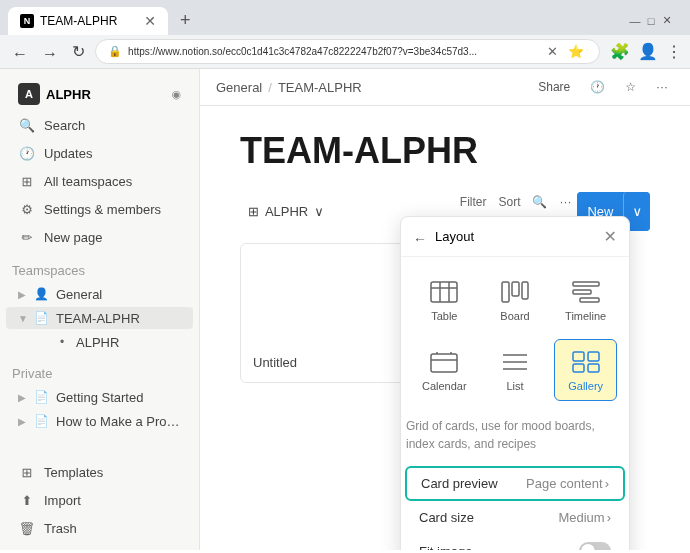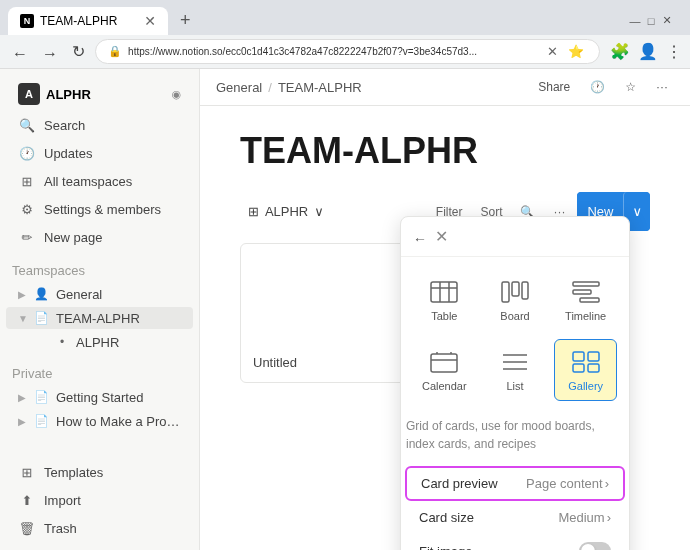--- a/index.html
+++ b/index.html
@@ -61,21 +61,21 @@
     .top-actions { display: flex; align-items: center; gap: 8px; }
     .top-btn { background: none; border: none; cursor: pointer; color: #555; font-size: 12px; padding: 3px 6px; border-radius: 4px; }
 
     
     .page-area { flex: 1; padding: 24px 40px; overflow-y: auto; position: relative; background: #fff; }
     .page-title { font-size: 36px; font-weight: 700; color: #1a1a1a; margin-bottom: 20px; }
 
     
     .db-toolbar { display: flex; align-items: center; gap: 8px; margin-bottom: 12px; }
     .db-view-btn { display: flex; align-items: center; gap: 6px; padding: 4px 8px; border-radius: 4px; font-size: 13px; cursor: pointer; color: #444; border: none; background: none; }
-    .db-actions { display: flex; align-items: center; gap: 6px; margin-left: auto; }
+    .db-actions { display: flex; align-items: flex-start; margin-left: auto; }
     .db-action-btn { background: none; border: none; cursor: pointer; color: #666; font-size: 12px; padding: 3px 6px; border-radius: 4px; }
     .new-btn { display: flex; align-items: center; background: #2383e2; color: #fff; border: none; border-radius: 4px; padding: 4px 12px; font-size: 13px; cursor: pointer; font-weight: 500; }
     .new-btn-main { padding: 4px 8px; border-right: 1px solid rgba(255,255,255,0.3); }
     .new-btn-arrow { padding: 4px 6px; }
 
     
     .gallery-area { display: flex; gap: 12px; flex-wrap: wrap; }
     .gallery-card { width: 184px; height: 140px; border: 1px solid #e5e5e3; border-radius: 6px; padding: 12px; cursor: pointer; background: #fff; display: flex; align-items: flex-end; }
     .card-title { font-size: 13px; color: #444; }
 
@@ -88,21 +88,21 @@
     .layout-grid { display: grid; grid-template-columns: repeat(3, 1fr); gap: 8px; padding: 12px; }
     .layout-option { display: flex; flex-direction: column; align-items: center; padding: 8px 6px; border-radius: 6px; cursor: pointer; border: 1px solid transparent; }
     .layout-option.active { border-color: #2383e2; background: #fef9c3; }
     .layout-icon { width: 36px; height: 28px; display: flex; align-items: center; justify-content: center; font-size: 20px; color: #555; margin-bottom: 4px; }
     .layout-option.active .layout-icon { color: #2383e2; }
     .layout-name { font-size: 11px; color: #555; }
     .layout-option.active .layout-name { color: #2383e2; }
 
     .layout-desc { padding: 4px 5px 12px; font-size: 12px; color: #888; line-height: 1.5; }
 
-    .popup-row { display: flex; align-items: center; padding: 8px 14px; cursor: pointer; border-radius: 4px; margin: 1px 4px; border: 2px solid #d946ef; border-radius: 6px; }
+    .popup-row { display: flex; align-items: center; padding: 8px 14px; cursor: pointer; border-radius: 4px; margin: 1px 4px; border: 2px solid #14b8a6; border-radius: 6px; }
     .popup-row-label { font-size: 13px; color: #333; flex: 1; }
     .popup-row-value { font-size: 13px; color: #888; display: flex; align-items: center; gap: 2px; }
 
     .popup-regular-row { display: flex; align-items: center; padding: 8px 14px; cursor: pointer; margin: 1px 4px; }
 
     .toggle-track { width: 32px; height: 18px; background: #ccc; border-radius: 9px; position: relative; cursor: pointer; }
     .toggle-thumb { width: 14px; height: 14px; background: #fff; border-radius: 50%; position: absolute; top: 2px; left: 2px; box-shadow: 0 1px 3px rgba(0,0,0,0.2); }
   </style>
 </head>
 <body>
@@ -257,20 +257,21 @@
 
       <div class="gallery-area">
         <div class="gallery-card">
           <span class="card-title">Untitled</span>
         </div>
       </div>
 
       <div class="layout-popup">
         <div class="popup-header">
           <button class="popup-back">←</button>
+          <span class="popup-title">Layout</span>
           <button class="popup-close">✕</button>
         </div>
 
         <div class="layout-grid">
 
           <div class="layout-option">
             <div class="layout-icon">
               <svg width="28" height="22" viewBox="0 0 28 22">
                   <rect x="1" y="1" width="26" height="20" rx="2" fill="none" stroke="#666" stroke-width="1.5"></rect>
                   <line x1="1" y1="7" x2="27" y2="7" stroke="#666" stroke-width="1.5"></line>

